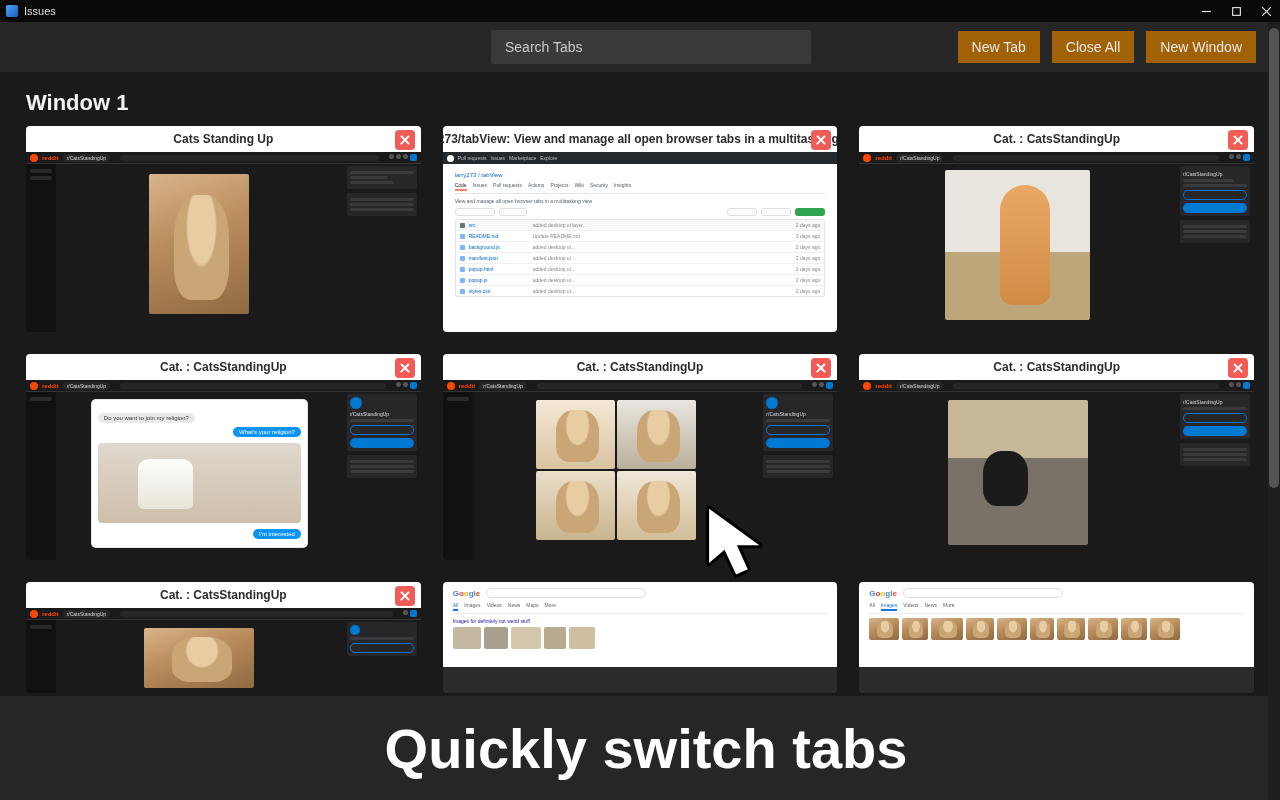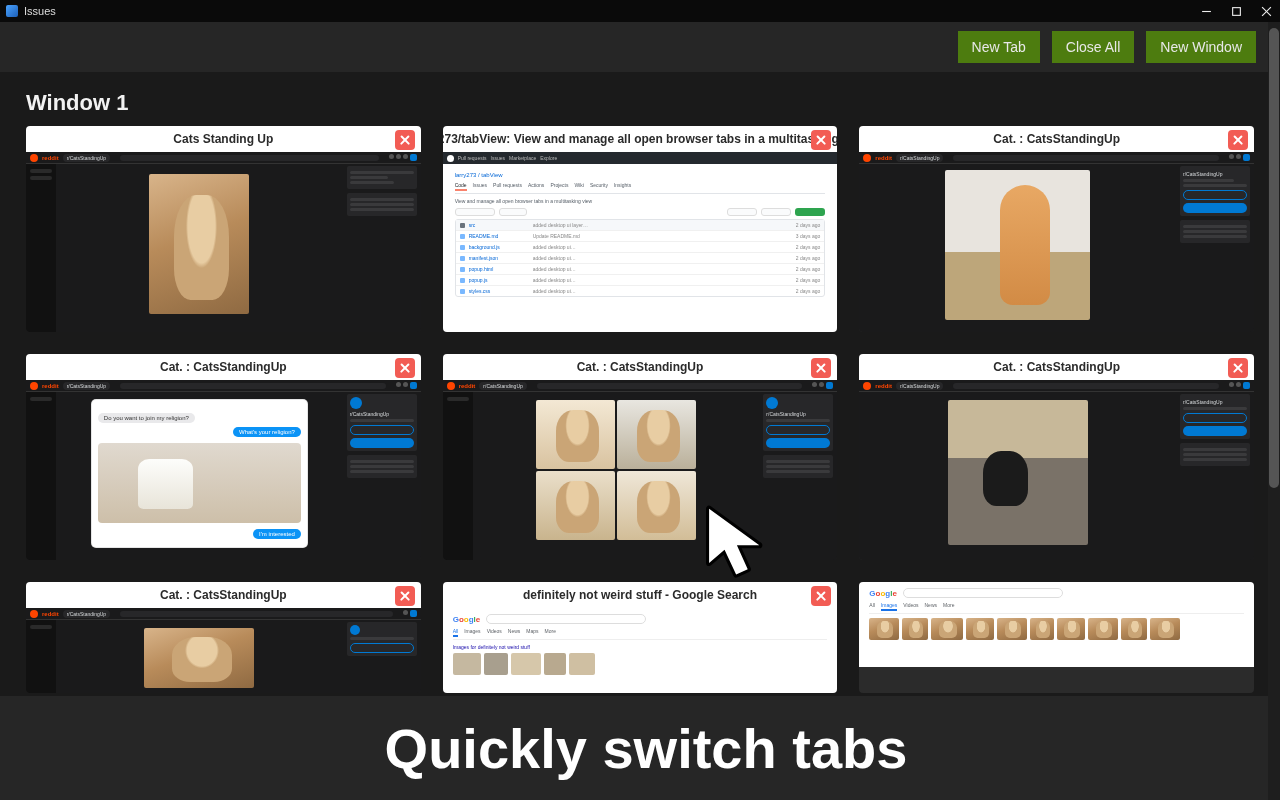--- a/index.html
+++ b/index.html
@@ -56,21 +56,21 @@
     background: transparent;
     border: none;
     outline: none;
     color: #d5d5d5;
     font-size: 14px;
     width: 100%;
   }
   .search-input::placeholder { color: #c9c9c9; }
   .topbar-spacer-right { flex: 1; }
   .topbar-btn {
-    background: #4d7c0f;
+    background: #a16207;
     color: #e8e8e8;
     border: none;
     padding: 8px 14px;
     font-size: 14px;
     cursor: pointer;
   }
 
   
   .window-title {
     color: #f2f2f2;
@@ -300,20 +300,23 @@
       <svg viewBox="0 0 10 10">
           <line x1="1" y1="1" x2="9" y2="9" stroke="#eee" stroke-width="1"></line>
           <line x1="9" y1="1" x2="1" y2="9" stroke="#eee" stroke-width="1"></line>
         </svg>
     </div>
   </div>
 </div>
 
 <div class="topbar">
   <div class="topbar-spacer-left"></div>
+  <div class="search-wrap">
+    <input class="search-input" placeholder="Search Tabs" style="">
+  </div>
   <div class="topbar-spacer-right"></div>
   <button class="topbar-btn">New Tab</button>
   <button class="topbar-btn">Close All</button>
   <button class="topbar-btn">New Window</button>
 </div>
 
 <div class="window-title">Window 1</div>
 
 <div class="grid">
 
@@ -624,21 +627,20 @@
         <div class="box">
             <div style="width:10px;height:10px;border-radius:50%;background:#0079d3;margin-bottom:2px"></div>
             <div class="line"></div>
             <div class="btn outline"></div>
           </div>
       </div>
     </div>
   </div>
 
   <div class="tab-card">
-    <div class="card-titlebar">definitely not weird stuff - Google Search</div>
     <div class="close-btn"></div>
     <div class="thumb short">
       <div class="goog">
         <div class="goog-bar">
           <div class="goog-logo"><span>G</span><span>o</span><span>o</span><span>g</span><span>l</span><span>e</span></div>
           <div class="goog-search"></div>
         </div>
         <div class="goog-tabs">
             <span class="act">All</span>
             <span>Images</span>

